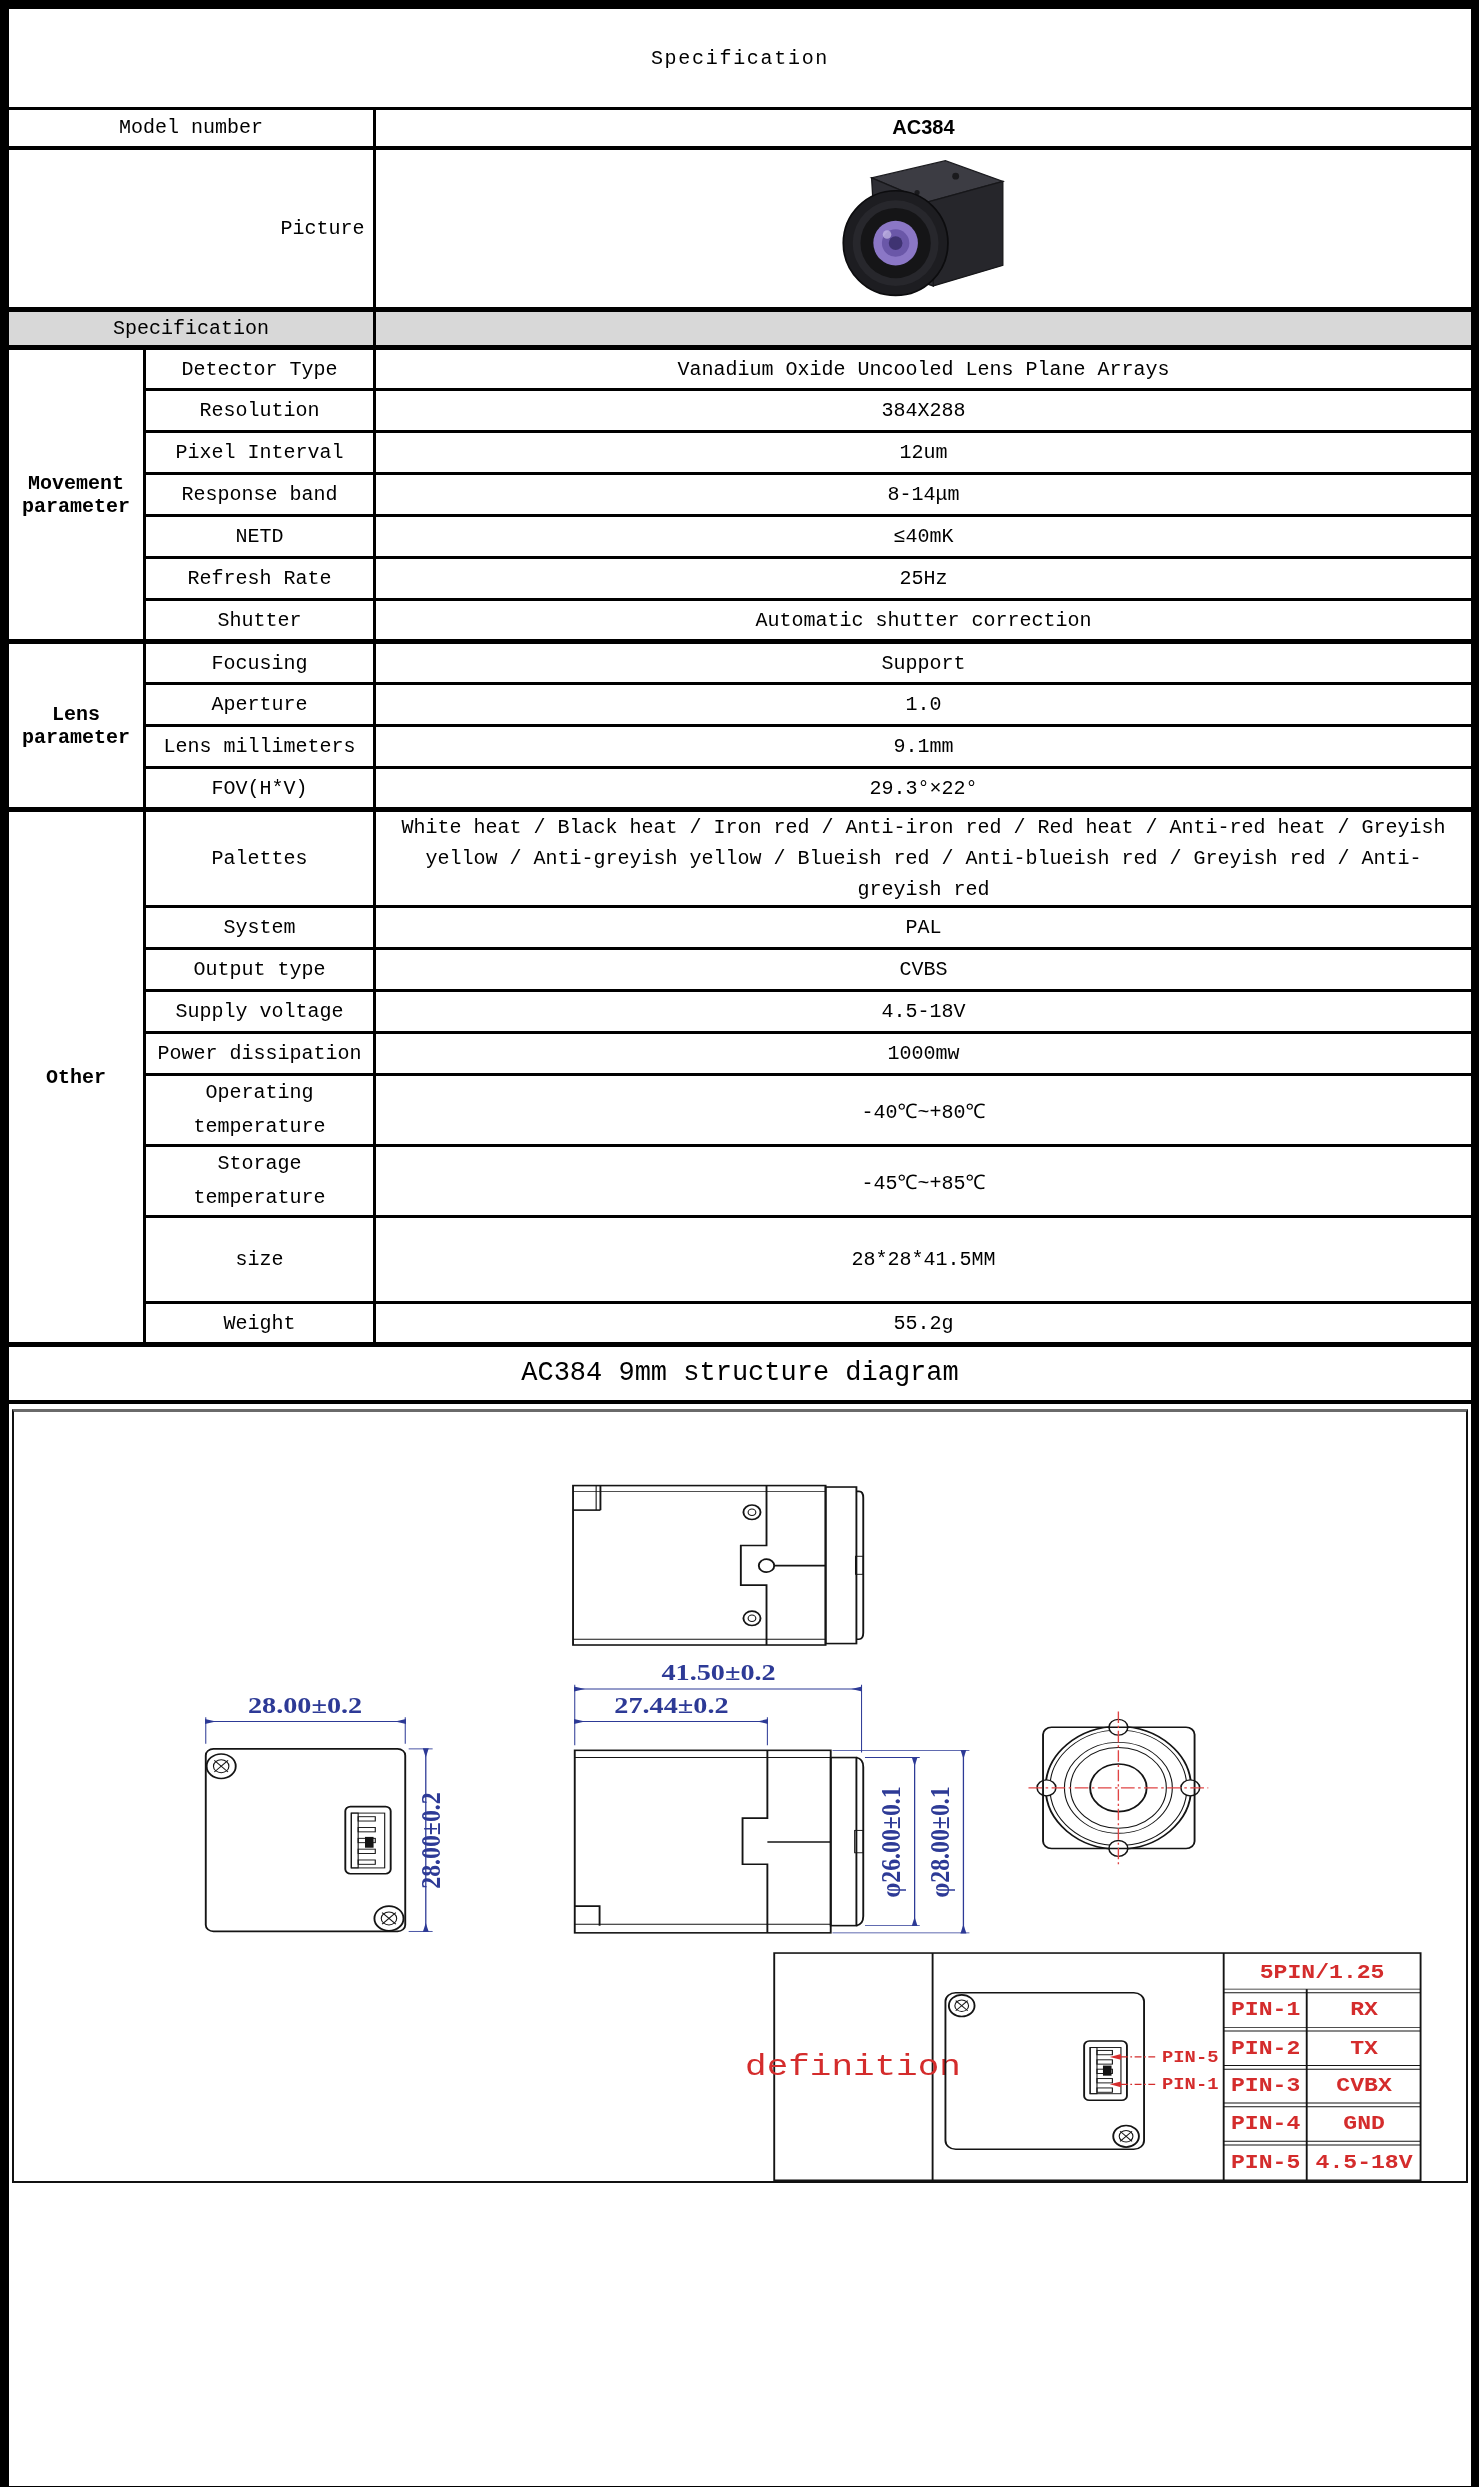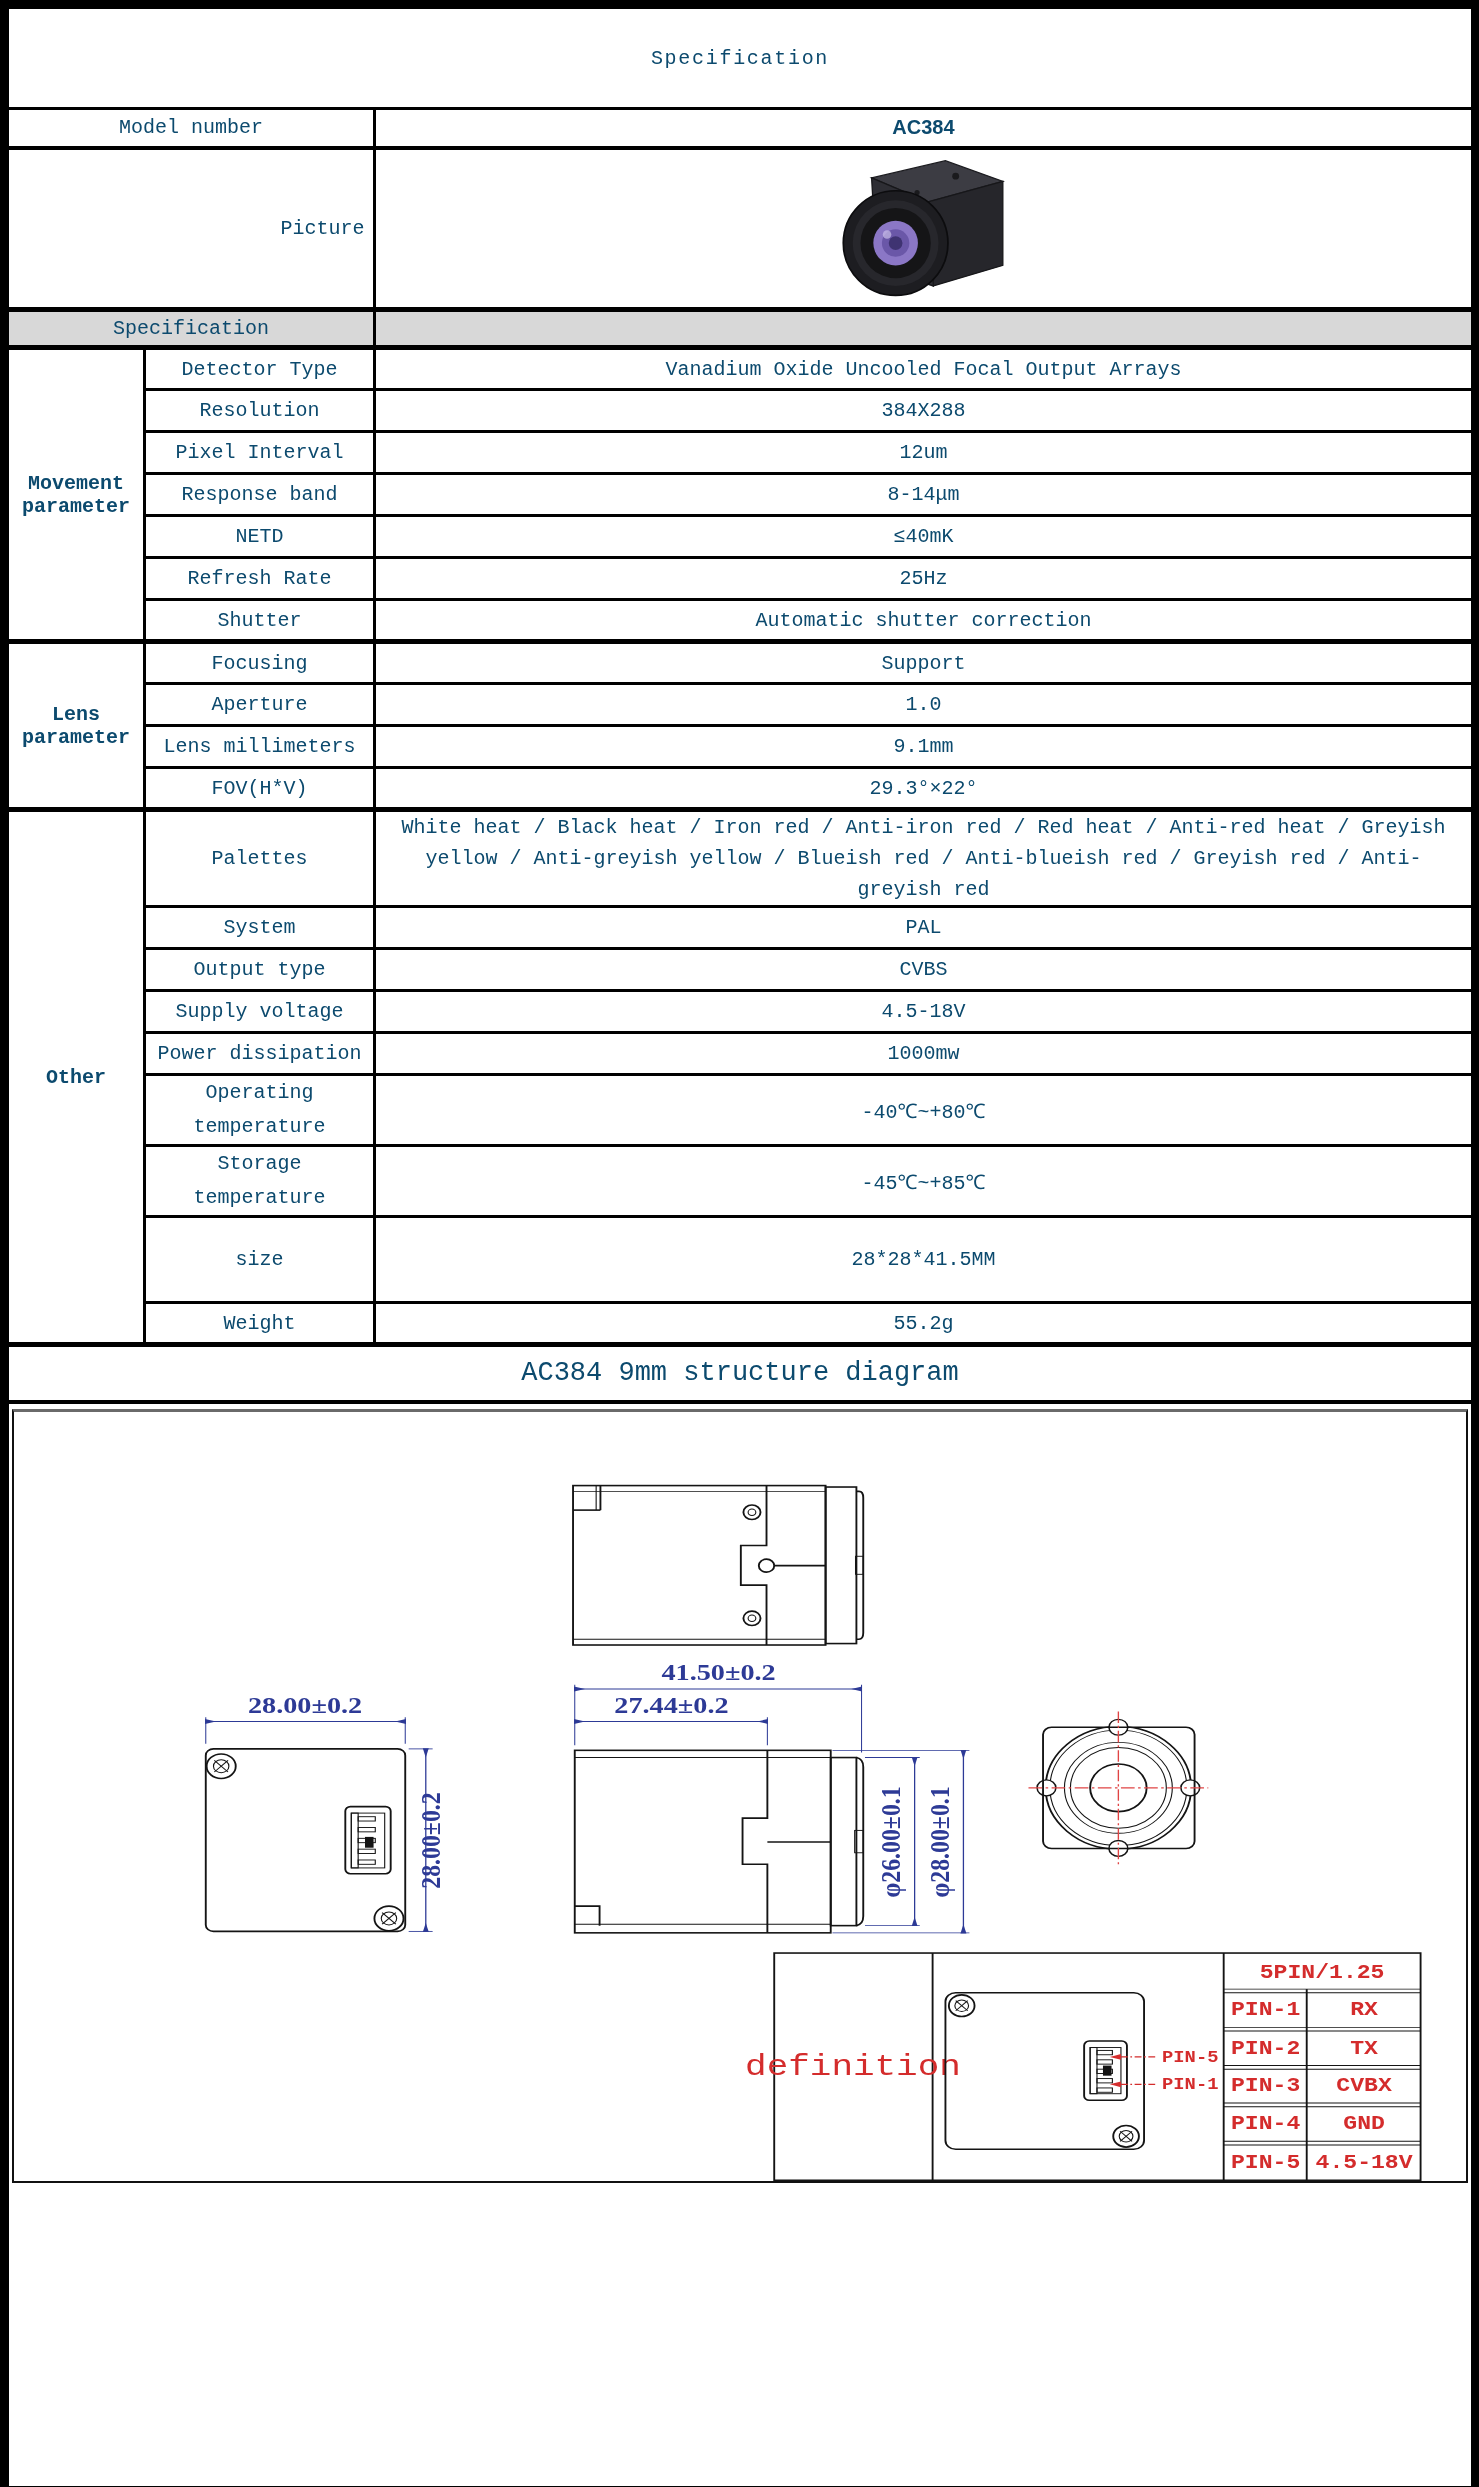--- a/index.html
+++ b/index.html
@@ -1,19 +1,19 @@
 <!DOCTYPE html>
 <html style="font-size:13.7px"><head>
 <meta charset="utf-8">
 <style>
   html,body{margin:0;padding:0;background:#fff;}
   #page{
     width:1480px;height:2487px;box-sizing:border-box;
     border:6.9px solid #000;background:#fff;position:relative;
-    font-family:"Liberation Mono","DejaVu Sans Mono",monospace;color:#0c4a6e;
+    font-family:"Liberation Mono","DejaVu Sans Mono",monospace;color:#000000;
   }
   table.spec{border-collapse:collapse;table-layout:fixed;width:100%;}
   table.spec td{
     border:3.4px solid #000;text-align:center;vertical-align:middle;
     font-size:20px;padding:0 8.6px;box-sizing:border-box;background:#fff;
   }
   td.title-cell{font-size:57px;height:101px;letter-spacing:1.7px;border-bottom-width:5.1px;}
   tr.model-row td{height:39px;border-bottom-width:4.3px;}
   td.model-value{font-family:"Liberation Sans","DejaVu Sans",sans-serif;font-weight:bold;font-size:21.4px;margin-left:16px;}
   tr.picture-row td{height:162px;border-bottom-width:5.1px;text-align:right;}
@@ -88,21 +88,21 @@
   </tr>
 
   <tr class="sec-head">
     <td colspan="2" class="sec-label">Specification</td>
     <td></td>
   </tr>
 
   <tr class="r sec">
     <td rowspan="7" class="group-cell">Movement parameter</td>
     <td>Detector Type</td>
-    <td>Vanadium Oxide Uncooled Focal Output Arrays</td>
+    <td>Vanadium Oxide Uncooled Lens Plane Arrays</td>
   </tr>
   <tr class="r">
           <td>Resolution</td>
           <td>384X288</td>
         </tr>
   <tr class="r">
           <td>Pixel Interval</td>
           <td>12um</td>
         </tr>
   <tr class="r">

